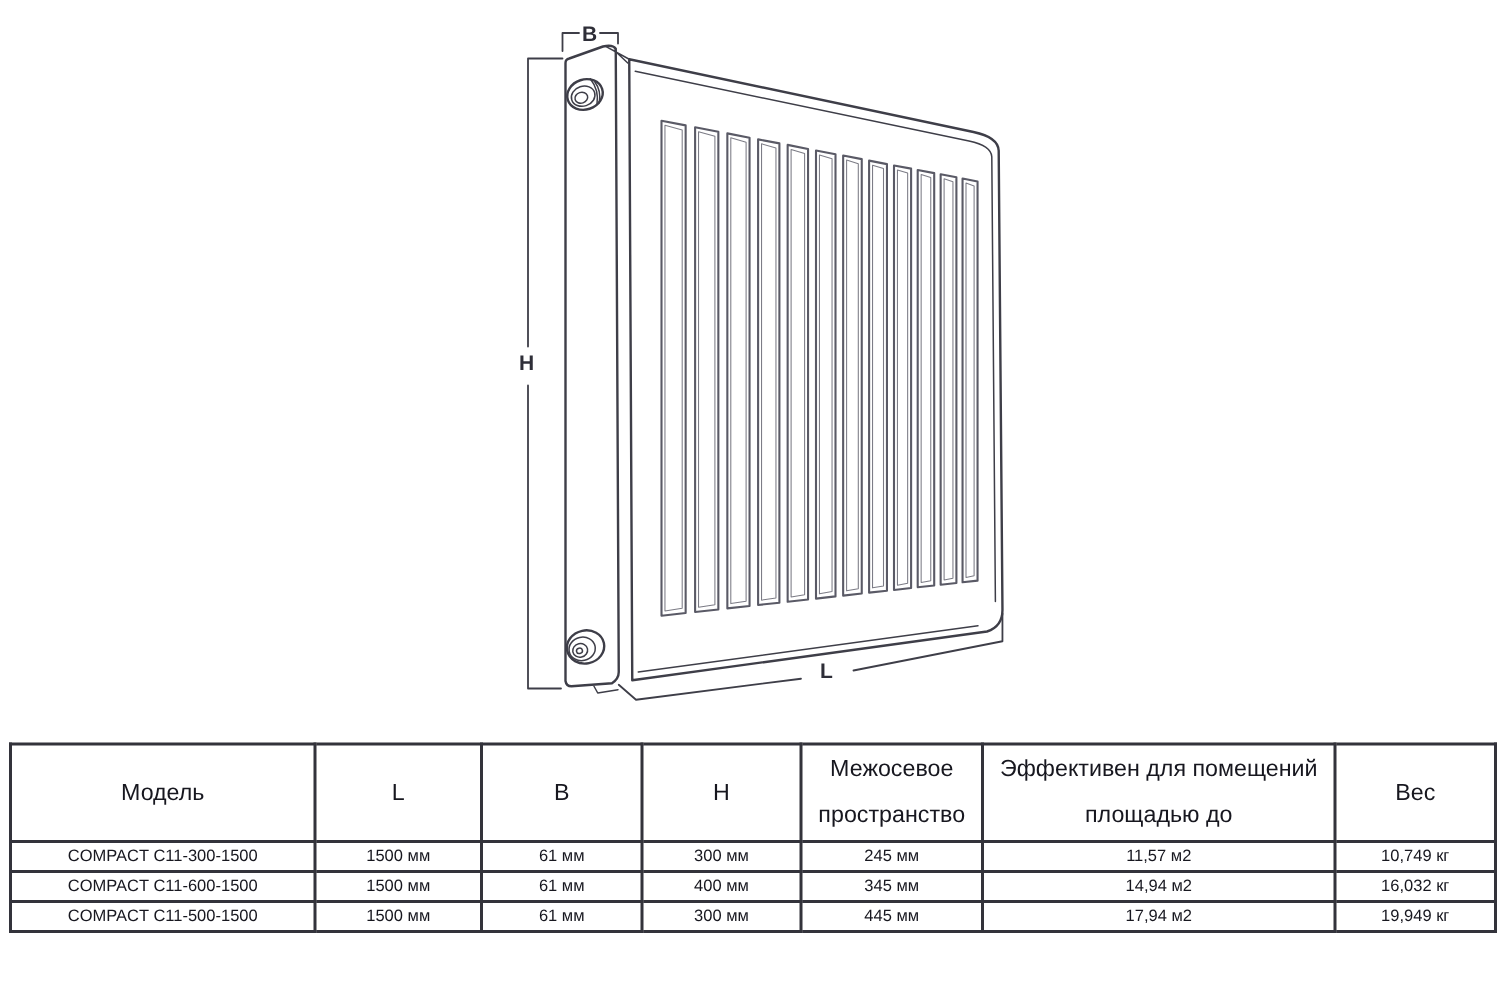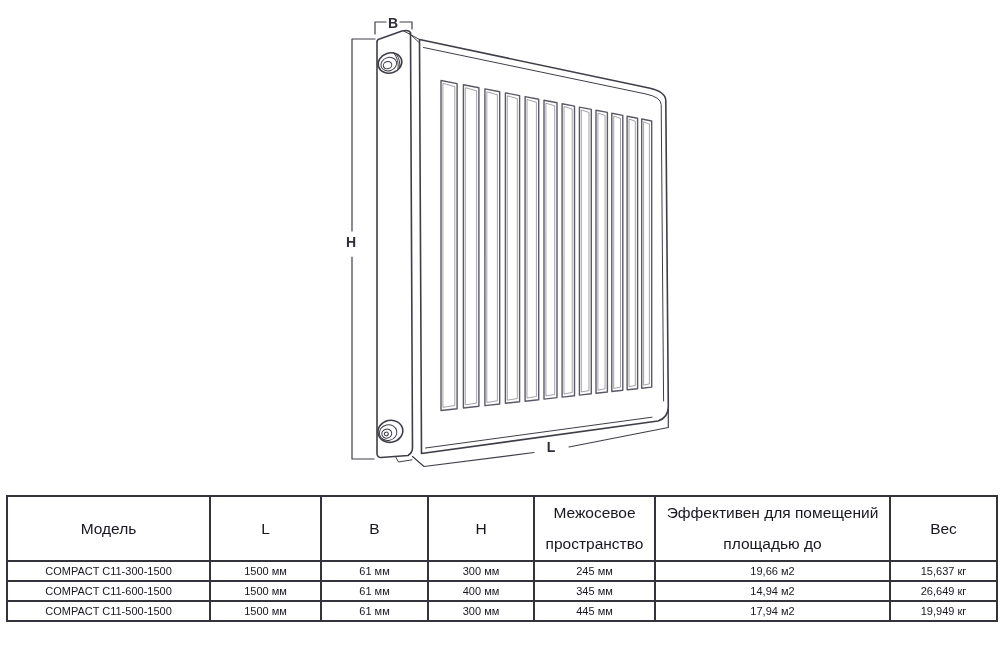--- a/index.html
+++ b/index.html
@@ -131,31 +131,31 @@
         <th>Вес</th>
       </tr>
     </thead>
     <tbody id="spec-body">
         <tr>
           <td>COMPACT C11-300-1500</td>
           <td>1500 мм</td>
           <td>61 мм</td>
           <td>300 мм</td>
           <td>245 мм</td>
-          <td>19,66 м2</td>
-          <td>15,637 кг</td>
+          <td>11,57 м2</td>
+          <td>10,749 кг</td>
         </tr>
         <tr>
           <td>COMPACT C11-600-1500</td>
           <td>1500 мм</td>
           <td>61 мм</td>
           <td>400 мм</td>
           <td>345 мм</td>
           <td>14,94 м2</td>
-          <td>26,649 кг</td>
+          <td>16,032 кг</td>
         </tr>
         <tr>
           <td>COMPACT C11-500-1500</td>
           <td>1500 мм</td>
           <td>61 мм</td>
           <td>300 мм</td>
           <td>445 мм</td>
           <td>17,94 м2</td>
           <td>19,949 кг</td>
         </tr>

